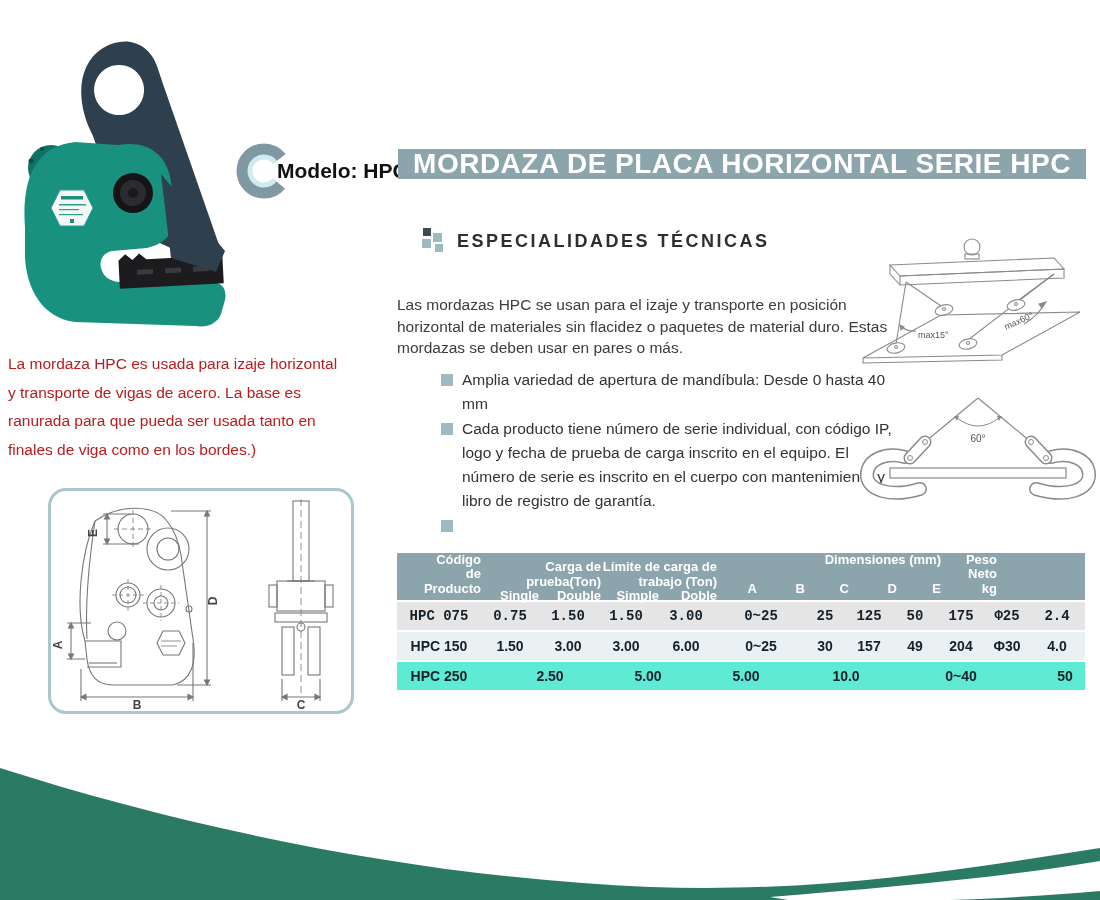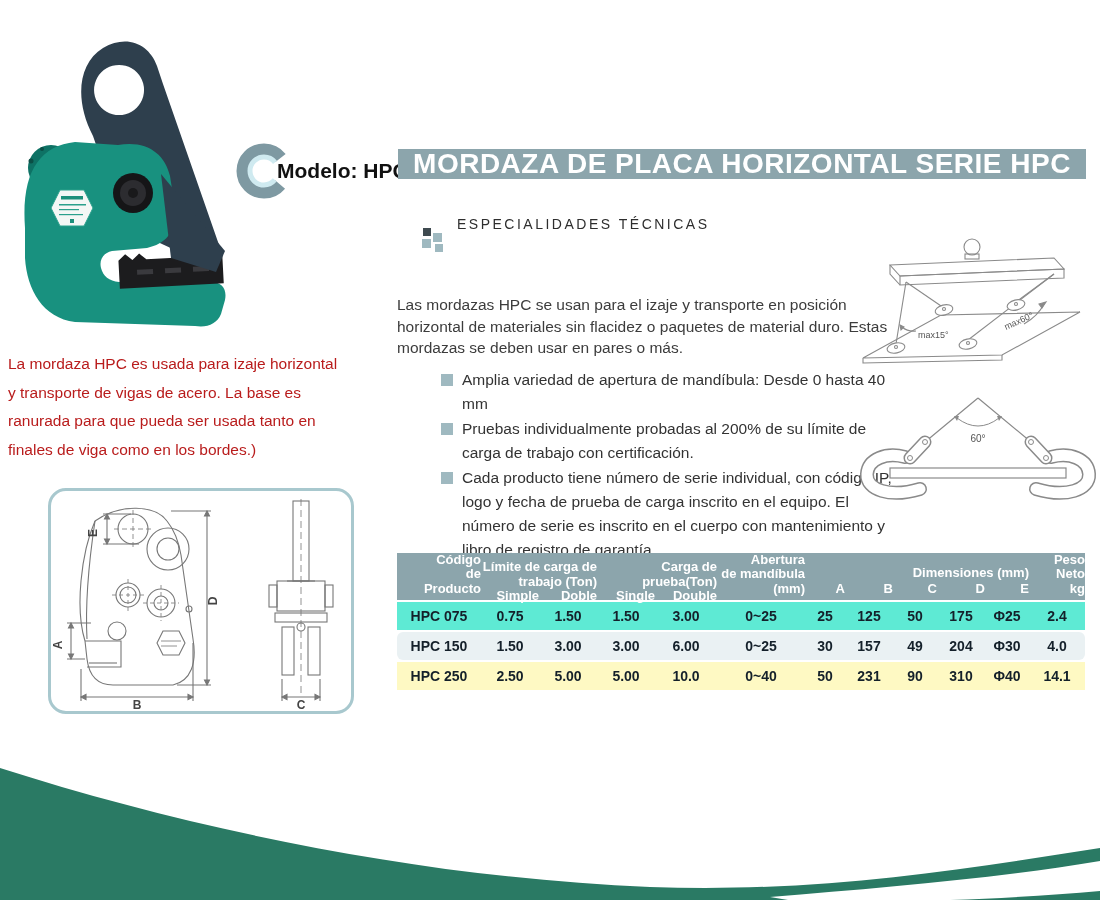--- a/index.html
+++ b/index.html
@@ -17,21 +17,21 @@
 
   
   .banner{
     position:absolute;left:398px;top:149px;width:688px;height:30px;
     background:#8CA5AC;color:#fff;display:flex;align-items:center;justify-content:center;
     font-size:28px;font-weight:bold;letter-spacing:0.5px;white-space:nowrap;
   }
 
   
   .spec-title{
-    position:absolute;left:457px;top:216px;font-size:14px;font-weight:normal;
+    position:absolute;left:457px;top:231px;font-size:18px;font-weight:bold;
     letter-spacing:2.5px;color:#2e2e2e;white-space:nowrap;
   }
   .spec-intro{
     position:absolute;left:397px;top:294px;width:492px;
     font-size:15.5px;line-height:21.5px;color:#3c3c3c;
   }
   .bullets{position:absolute;left:397px;top:368px;width:496px;}
   .bullet{display:flex;margin:0 0 1px 0;padding-left:44px;}
   .bullet .sq{
     flex:0 0 12px;width:12px;height:12px;background:#9FB9C0;margin:6px 9px 0 0;
@@ -57,38 +57,38 @@
     font-size:13px;font-weight:bold;line-height:14.5px;text-align:right;
   }
   .th{display:flex;flex-direction:column;justify-content:flex-end;padding-bottom:4px;white-space:pre-line;}
   .th-product{width:84px;}
   .th-jaw{width:88px;}
   .th-weight{width:56px;}
   .th-group{display:flex;flex-direction:column;justify-content:space-between;padding:7px 0 4px 0;}
   .g-wll{width:116px;}
   .g-proof{width:120px;}
   .g-dims{width:224px;justify-content:flex-end;}
-  .g-dims .g-label{margin-bottom:1px;}
+  .g-dims .g-label{margin-bottom:14px;}
   .g-sub{display:flex;}
   .g-wll .g-sub span{width:58px;}
   .g-proof .g-sub span:nth-child(1){width:58px;}
   .g-proof .g-sub span:nth-child(2){width:62px;}
   .g-dims .g-sub span:nth-child(1){width:40px;}
   .g-dims .g-sub span:nth-child(2){width:48px;}
   .g-dims .g-sub span:nth-child(3){width:44px;}
   .g-dims .g-sub span:nth-child(4){width:48px;}
   .g-dims .g-sub span:nth-child(5){width:44px;}
   .trow{
     display:grid;grid-template-columns:84px 58px 58px 58px 62px 88px 40px 48px 44px 48px 44px 56px;
     height:28px;margin-top:2px;align-items:center;text-align:center;
     font-size:14px;font-weight:bold;color:#14202a;
   }
-  .trow.r0{background:#5eead4;}
-  .trow.r1{background:#EAF1F3;border-radius:6px;}
-  .trow.r2{background:#fef9c3;}
+  .trow.r0{background:#e5e5e5;font-family:Liberation Mono, monospace;}
+  .trow.r1{background:#EAF1F3;}
+  .trow.r2{background:#5eead4;gap:40px;}
 
   .diag-label{font-size:9px;fill:#555;font-family:"Liberation Sans",sans-serif;}
   .dim-label{font-size:12px;fill:#444;font-family:"Liberation Sans",sans-serif;font-weight:bold;}
 </style>
 </head>
 <body>
 
 <svg class="abs" style="left:15px;top:18px;" width="315" height="322" viewBox="0 0 315 322">
 
   <path fill="#2E3F4D" fill-rule="evenodd" d="M78,118 C60,84 62,46 88,30 C112,16 134,26 142,48 L148,66 L203,224 C209,241 201,250 186,244 L134,220 L96,170 Z
@@ -150,24 +150,20 @@
   <rect x="1" y="12" width="9" height="9" fill="#9FB9C0"></rect>
   <rect x="14" y="17" width="8" height="8" fill="#9FB9C0"></rect>
 </svg>
 <div class="spec-title">ESPECIALIDADES TÉCNICAS</div>
 <div class="spec-intro">Las mordazas HPC se usan para el izaje y transporte en posición horizontal de materiales sin flacidez o paquetes de material duro. Estas mordazas se deben usar en pares o más.</div>
 
 <div class="bullets">
   <div class="bullet">
     <span class="sq"></span>
     <span class="bt">Amplia variedad de apertura de mandíbula: Desde 0 hasta 40 mm</span>
-  </div>
-  <div class="bullet">
-    <span class="sq"></span>
-    <span class="bt">Pruebas individualmente probadas al 200% de su límite de carga de trabajo con certificación.</span>
   </div>
   <div class="bullet">
     <span class="sq"></span>
     <span class="bt">Cada producto tiene número de serie individual, con código IP, logo y fecha de prueba de carga inscrito en el equipo. El número de serie es inscrito en el cuerpo con mantenimiento y libro de registro de garantía.</span>
   </div>
   <div class="bullet">
     <span class="sq"></span>
   </div>
 </div>
 
@@ -305,39 +301,36 @@
   <path d="M99,28 Q120,44 141,28" stroke="#8a8a8a" stroke-width="1" fill="none"></path>
   <path d="M101,26 l-5,0 3,5 Z M139,26 l5,0 -3,5 Z" fill="#8a8a8a"></path>
   <text class="diag-label" x="120" y="52" text-anchor="middle" style="font-size:10px;">60°</text>
 </svg>
 
 <div class="spec-table">
   <div class="thead">
     <div class="th th-product">Código
 de
 Producto</div>
+    <div class="th-group g-proof">
+      <div class="g-label">Carga de
+prueba(Ton)</div>
+      <div class="g-sub">
+        <span>Single</span>
+        <span>Double</span>
+      </div>
+    </div>
     <div class="th-group g-wll">
       <div class="g-label">Límite de carga
 de trabajo (Ton)</div>
       <div class="g-sub">
         <span>Simple</span>
         <span>Doble</span>
       </div>
     </div>
-    <div class="th-group g-proof">
-      <div class="g-label">Carga de
-prueba(Ton)</div>
-      <div class="g-sub">
-        <span>Single</span>
-        <span>Double</span>
-      </div>
-    </div>
-    <div class="th th-jaw">Abertura
-de mandíbula
-(mm)</div>
     <div class="th-group g-dims">
       <div class="g-label">Dimensiones (mm)</div>
       <div class="g-sub">
         <span>A</span>
         <span>B</span>
         <span>C</span>
         <span>D</span>
         <span>E</span>
       </div>
     </div>

